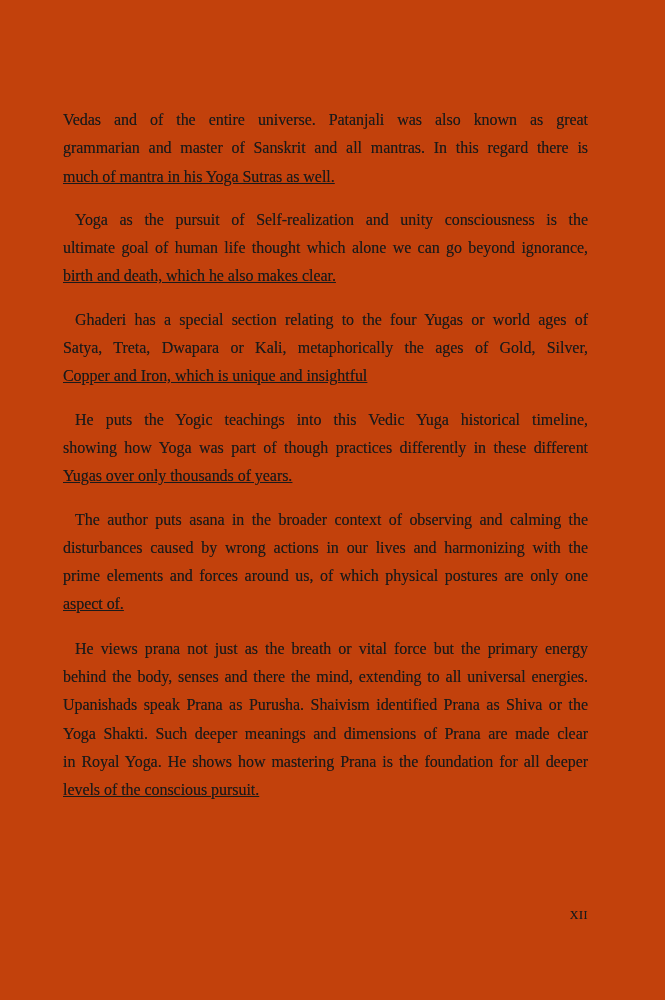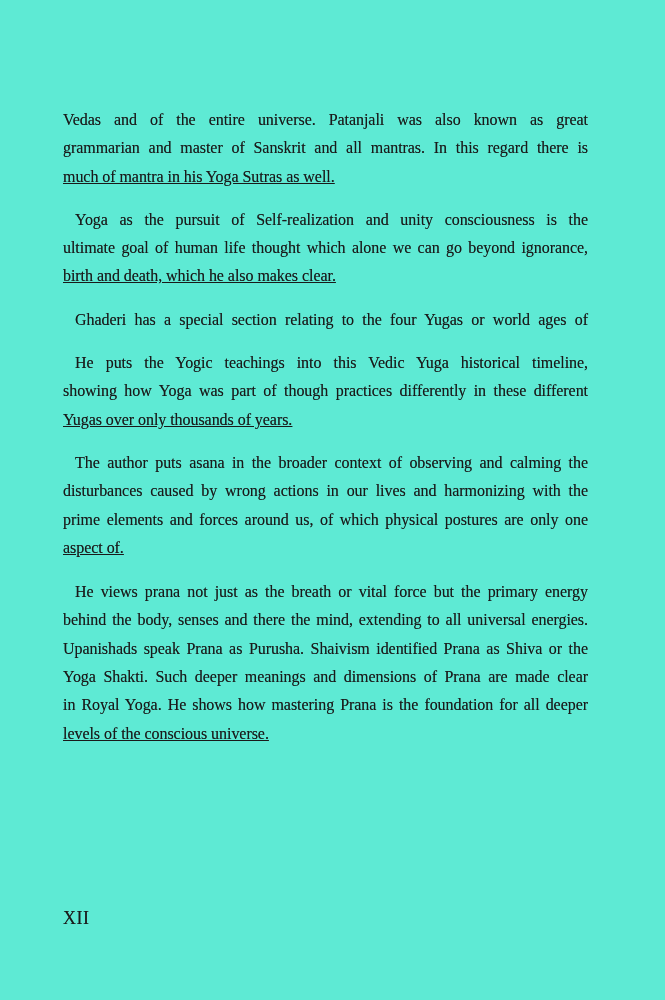--- a/index.html
+++ b/index.html
@@ -10,21 +10,21 @@
     width: 665px;
     height: 1000px;
     background: #ffffff;
     position: relative;
     overflow: hidden;
     font-family: "Liberation Serif", serif;
   }
   .page {
     position: absolute;
     inset: 0;
-    background: #5eead4;
+    background: #c2410c;
   }
   .body-text {
     position: absolute;
     left: 63px;
     top: 106px;
     width: 525px;
     font-size: 16px;
     line-height: 28.3px;
     color: #1a1a1a;
     letter-spacing: -0.05px;
@@ -47,22 +47,22 @@
     text-decoration: underline;
   }
   .line.indent {
     padding-left: 12px;
   }
   .footer {
     position: absolute;
     left: 63px;
     top: 908px;
     width: 525px;
-    text-align: left;
-    font-size: 18px;
+    text-align: right;
+    font-size: 12px;
     color: #1a1a1a;
     text-shadow: 0 0 0.3px rgba(26,26,26,0.55);
     letter-spacing: 0.5px;
   }
 </style>
 </head>
 <body>
 
 <div class="page">
   <div class="body-text">
@@ -71,35 +71,37 @@
         <div class="line">grammarian and master of Sanskrit and all mantras. In this regard there is</div>
         <div class="line last">much of mantra in his Yoga Sutras as well.</div>
       </div>
       <div class="para">
         <div class="line indent">Yoga as the pursuit of Self-realization and unity consciousness is the</div>
         <div class="line">ultimate goal of human life thought which alone we can go beyond ignorance,</div>
         <div class="line last">birth and death, which he also makes clear.</div>
       </div>
       <div class="para">
         <div class="line indent">Ghaderi has a special section relating to the four Yugas or world ages of</div>
+        <div class="line">Satya, Treta, Dwapara or Kali, metaphorically the ages of Gold, Silver,</div>
+        <div class="line last">Copper and Iron, which is unique and insightful</div>
       </div>
       <div class="para">
         <div class="line indent">He puts the Yogic teachings into this Vedic Yuga historical timeline,</div>
         <div class="line">showing how Yoga was part of though practices differently in these different</div>
         <div class="line last">Yugas over only thousands of years.</div>
       </div>
       <div class="para">
         <div class="line indent">The author puts asana in the broader context of observing and calming the</div>
         <div class="line">disturbances caused by wrong actions in our lives and harmonizing with the</div>
         <div class="line">prime elements and forces around us, of which physical postures are only one</div>
         <div class="line last">aspect of.</div>
       </div>
       <div class="para">
         <div class="line indent">He views prana not just as the breath or vital force but the primary energy</div>
         <div class="line">behind the body, senses and there the mind, extending to all universal energies.</div>
         <div class="line">Upanishads speak Prana as Purusha. Shaivism identified Prana as Shiva or the</div>
         <div class="line">Yoga Shakti. Such deeper meanings and dimensions of Prana are made clear</div>
         <div class="line">in Royal Yoga. He shows how mastering Prana is the foundation for all deeper</div>
-        <div class="line last">levels of the conscious universe.</div>
+        <div class="line last">levels of the conscious pursuit.</div>
       </div>
     </div>
   <div class="footer">XII</div>
 </div>
 
 </body></html>

